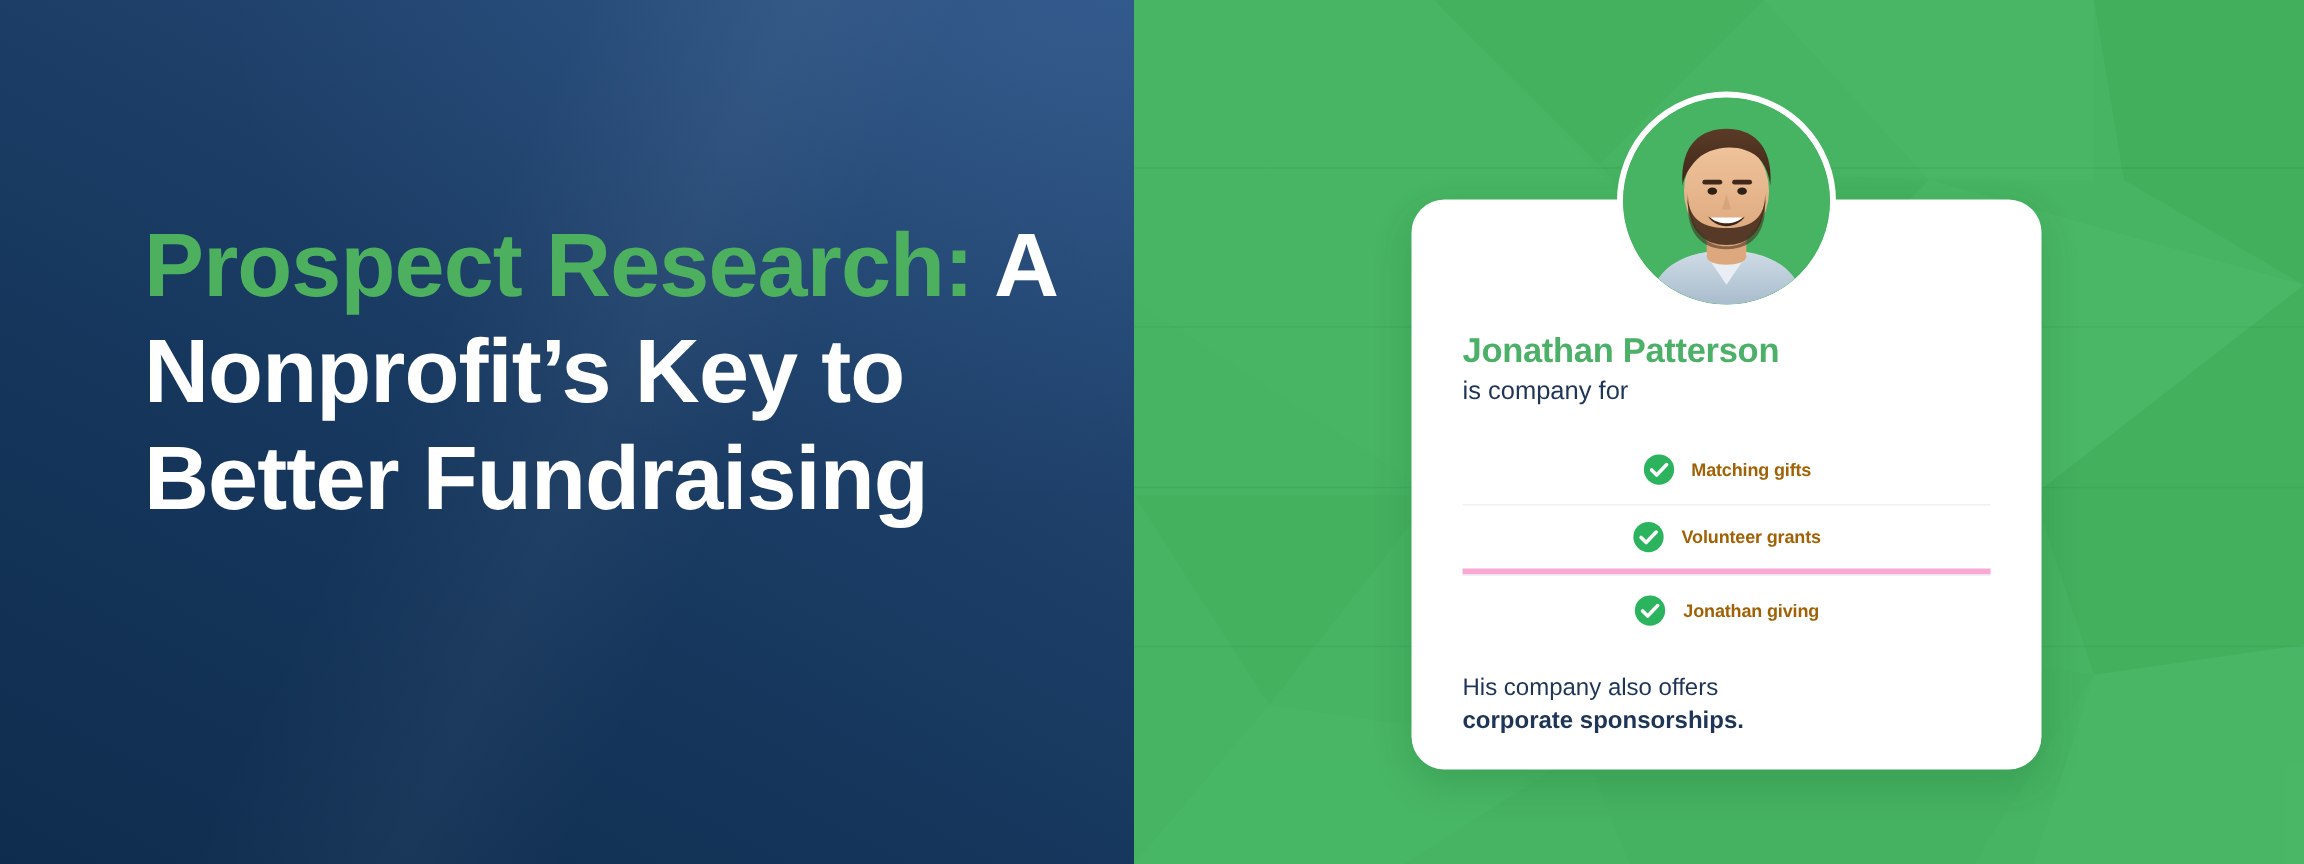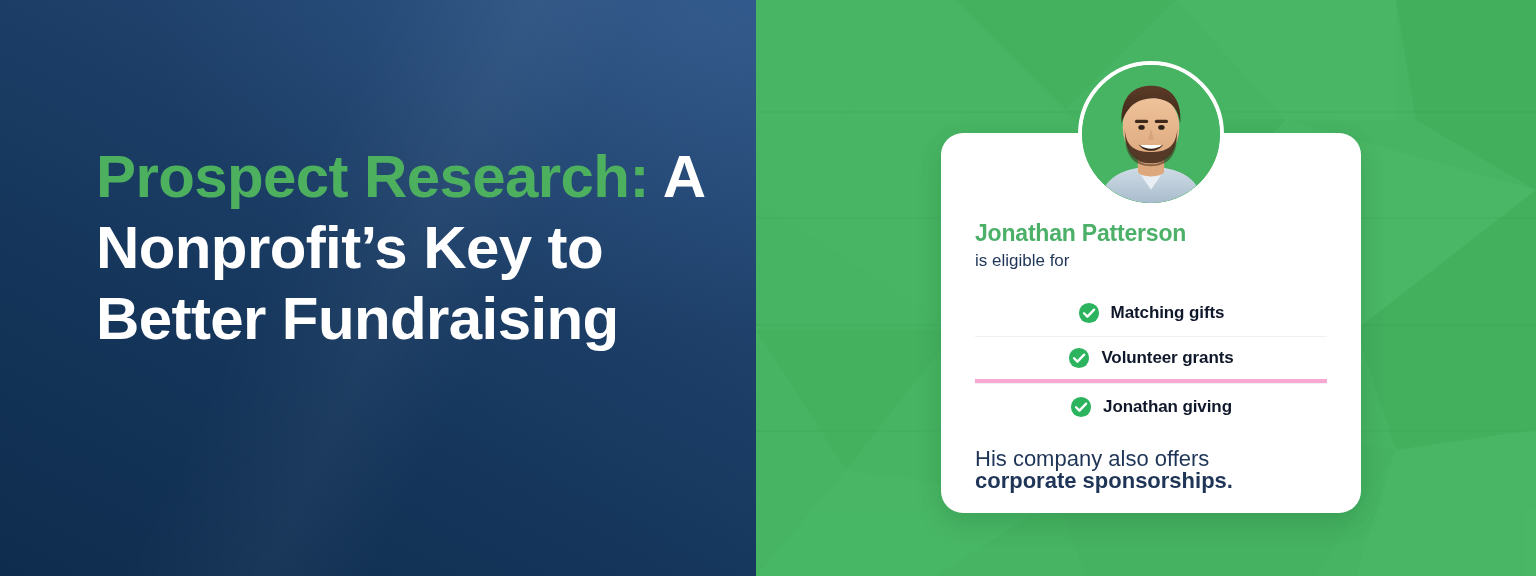--- a/index.html
+++ b/index.html
@@ -126,30 +126,30 @@
   }
   .benefit-row + .benefit-row{ border-top:1px solid #eef1f4; }
   .benefit-row:last-child{ border-bottom:0; }
   .benefits .benefit-row:nth-child(2){ border-bottom:4px solid #f9a8d4; }
   .check-icon{
     width:22px; height:22px;
     flex:0 0 22px;
     display:block;
   }
   .benefit-label{
-    font-size:17px;
+    font-size:12px;
     font-weight:800;
-    color:#0f172a;
+    color:#a16207;
     letter-spacing:-0.1px;
     white-space:nowrap;
   }
 
   .footnote{
     margin-top:18px;
-    font-size:22px;
+    font-size:16px;
     line-height:22px;
     color:#1f3557;
   }
   .footnote .strong{ font-weight:800; display:block; }
 </style>
 </head>
 <body>
 
 <div class="banner">
 
@@ -230,21 +230,21 @@
             <path d="M73 68 L70 79 h6 Z" fill="#cf9a70" opacity="0.6"></path>
 
             <path d="M60 84 C66 93 80 93 86 84 C80 88 66 88 60 84 Z" fill="#3a2418"></path>
             <path d="M61.5 84.6 C67 90 79 90 84.5 84.6 Z" fill="#ffffff"></path>
           </g>
         </svg>
       </div>
 
       <div class="card-inner">
         <div class="person-name">Jonathan Patterson</div>
-        <div class="eligible-label">is eligible for</div>
+        <div class="eligible-label">is company for</div>
 
         <div class="benefits">
 
           <div class="benefit-row">
             <svg class="check-icon" viewBox="0 0 24 24">
               <circle cx="12" cy="12" r="11" fill="#2bb35e"></circle>
               <path d="M6.6 12.3 L10.3 16 L17.6 8.4" fill="none" stroke="#ffffff" stroke-width="2.6" stroke-linecap="round" stroke-linejoin="round"></path>
             </svg>
             <span class="benefit-label">Matching gifts</span>
           </div>

